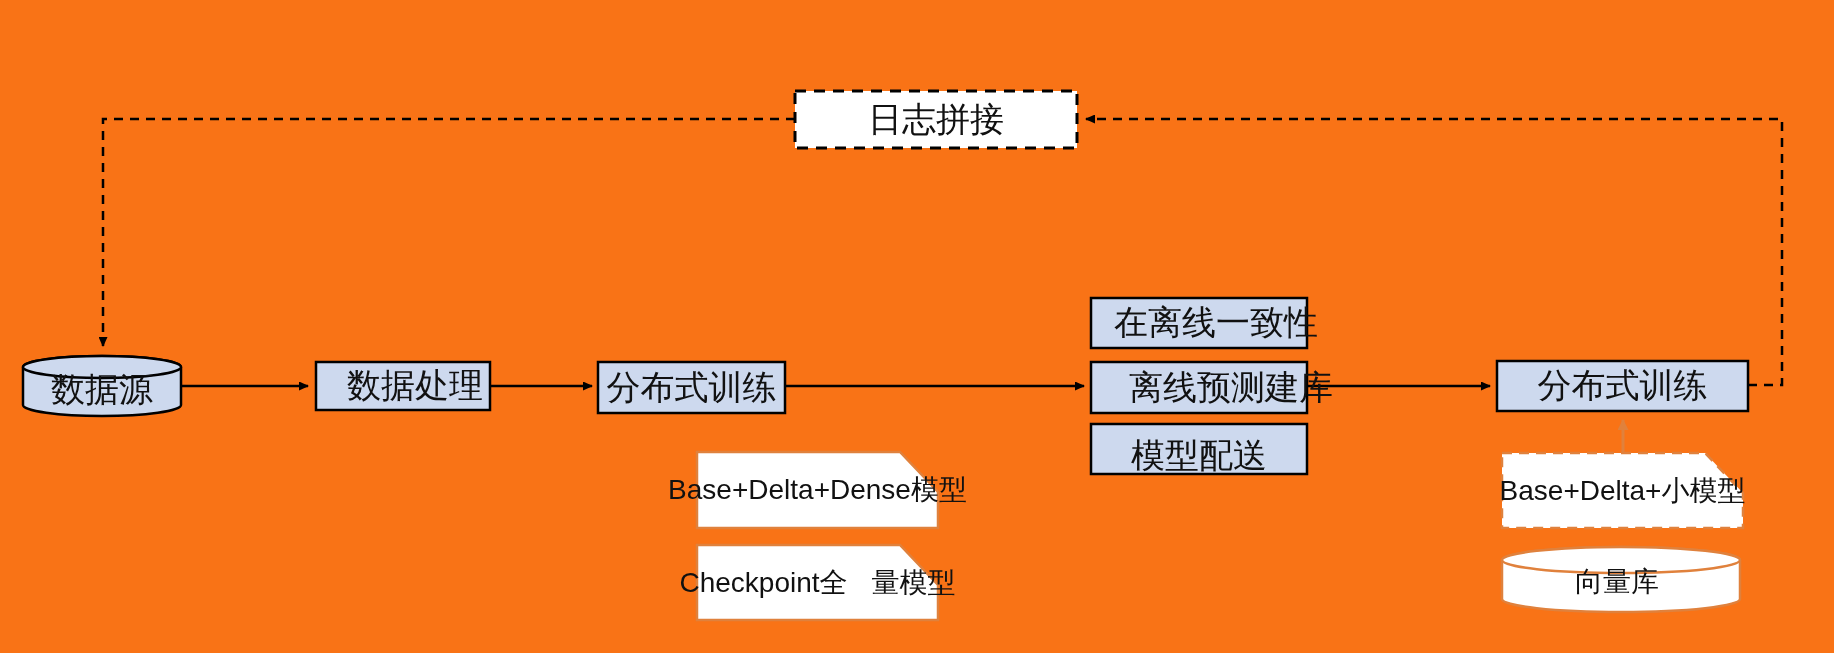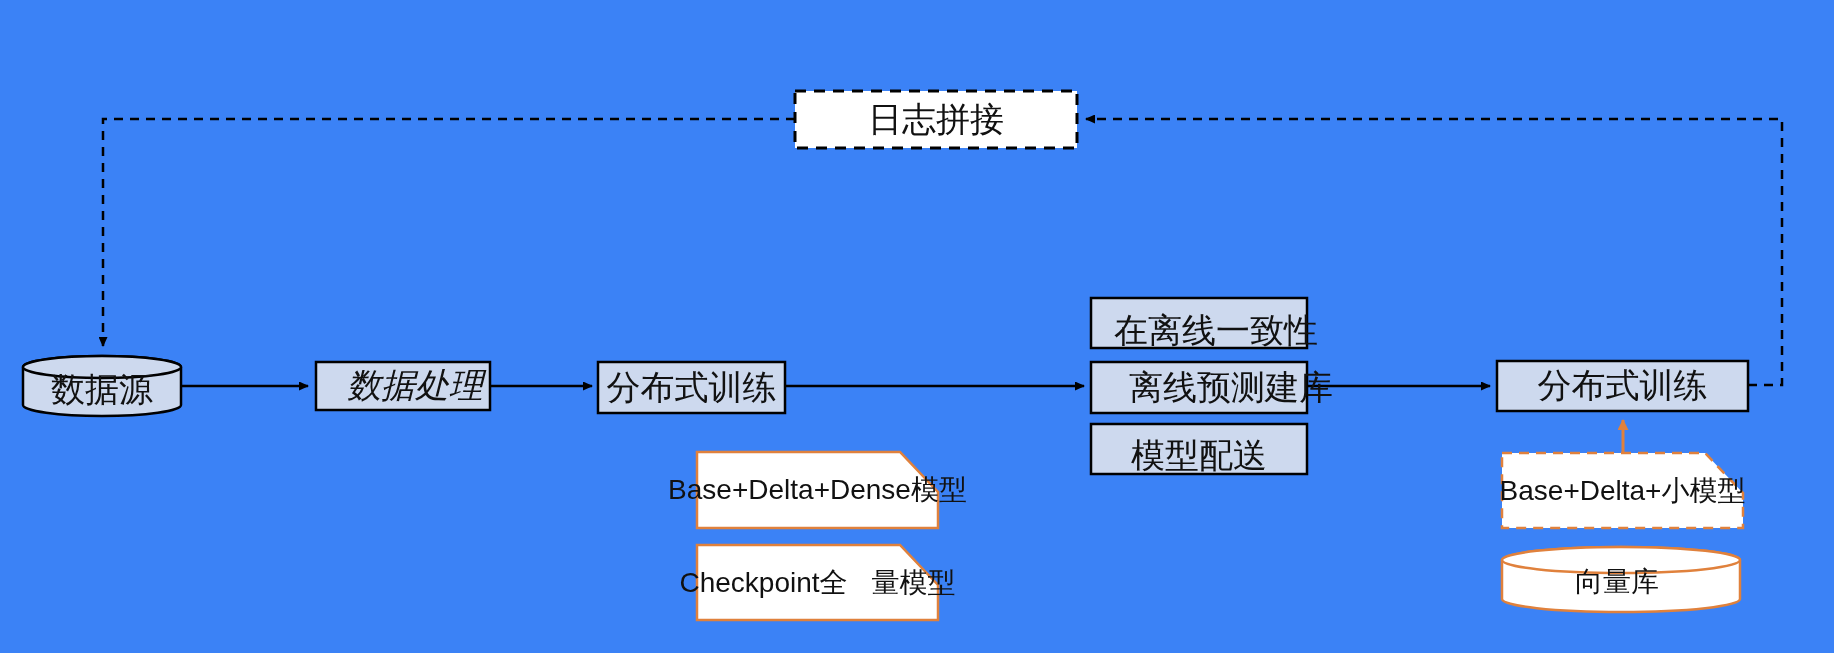--- a/index.html
+++ b/index.html
@@ -5,21 +5,21 @@
   html, body {
     margin: 0;
     padding: 0;
     background: #ffffff;
     font-family: "Liberation Sans", "DejaVu Sans", sans-serif;
   }
   .stage {
     position: relative;
     width: 1834px;
     height: 653px;
-    background: #3b82f6;
+    background: #f97316;
     overflow: hidden;
   }
   .layer {
     position: absolute;
     left: 0;
     top: 0;
   }
   .label {
     position: absolute;
     display: flex;
@@ -88,25 +88,25 @@
     <g>
       <path d="M1502 560 a119 13 0 0 1 238 0 l0 39 a119 13 0 0 1 -238 0 z" fill="#ffffff" stroke="#E0813C" stroke-width="2.5"></path>
       <ellipse cx="1621" cy="560" rx="119" ry="13" fill="#ffffff" stroke="#E0813C" stroke-width="2.5"></ellipse>
     </g>
   </svg>
 
   <div class="label" style="left:795px; top:91px; width:282px; height:57px;">日志拼接</div>
 
   <div class="label" style="left:22px; top:364px; width:160px; height:52px;">数据源</div>
 
-  <div class="label" style="left:316px; top:362px; width:198px; height:48px;font-style:italic;">数据处理</div>
+  <div class="label" style="left:316px; top:362px; width:198px; height:48px;">数据处理</div>
 
   <div class="label" style="left:598px; top:362px; width:187px; height:51px;border-radius:15px;">分布式训练</div>
 
-  <div class="label" style="left:1091px; top:306px; width:250px; height:50px;">在离线一致性</div>
+  <div class="label" style="left:1091px; top:298px; width:250px; height:50px;">在离线一致性</div>
 
   <div class="label" style="left:1091px; top:362px; width:216px; height:51px;padding-left:32px;">离线预测建库</div>
 
   <div class="label" style="left:1091px; top:424px; width:216px; height:64px;">模型配送</div>
 
   <div class="label" style="left:1497px; top:361px; width:251px; height:50px;">分布式训练</div>
 
   <div class="label card-label" style="left:697px; top:452px; width:241px; height:76px;">
     <span>Base+Delta+</span>
     <span>Dense模型</span>

